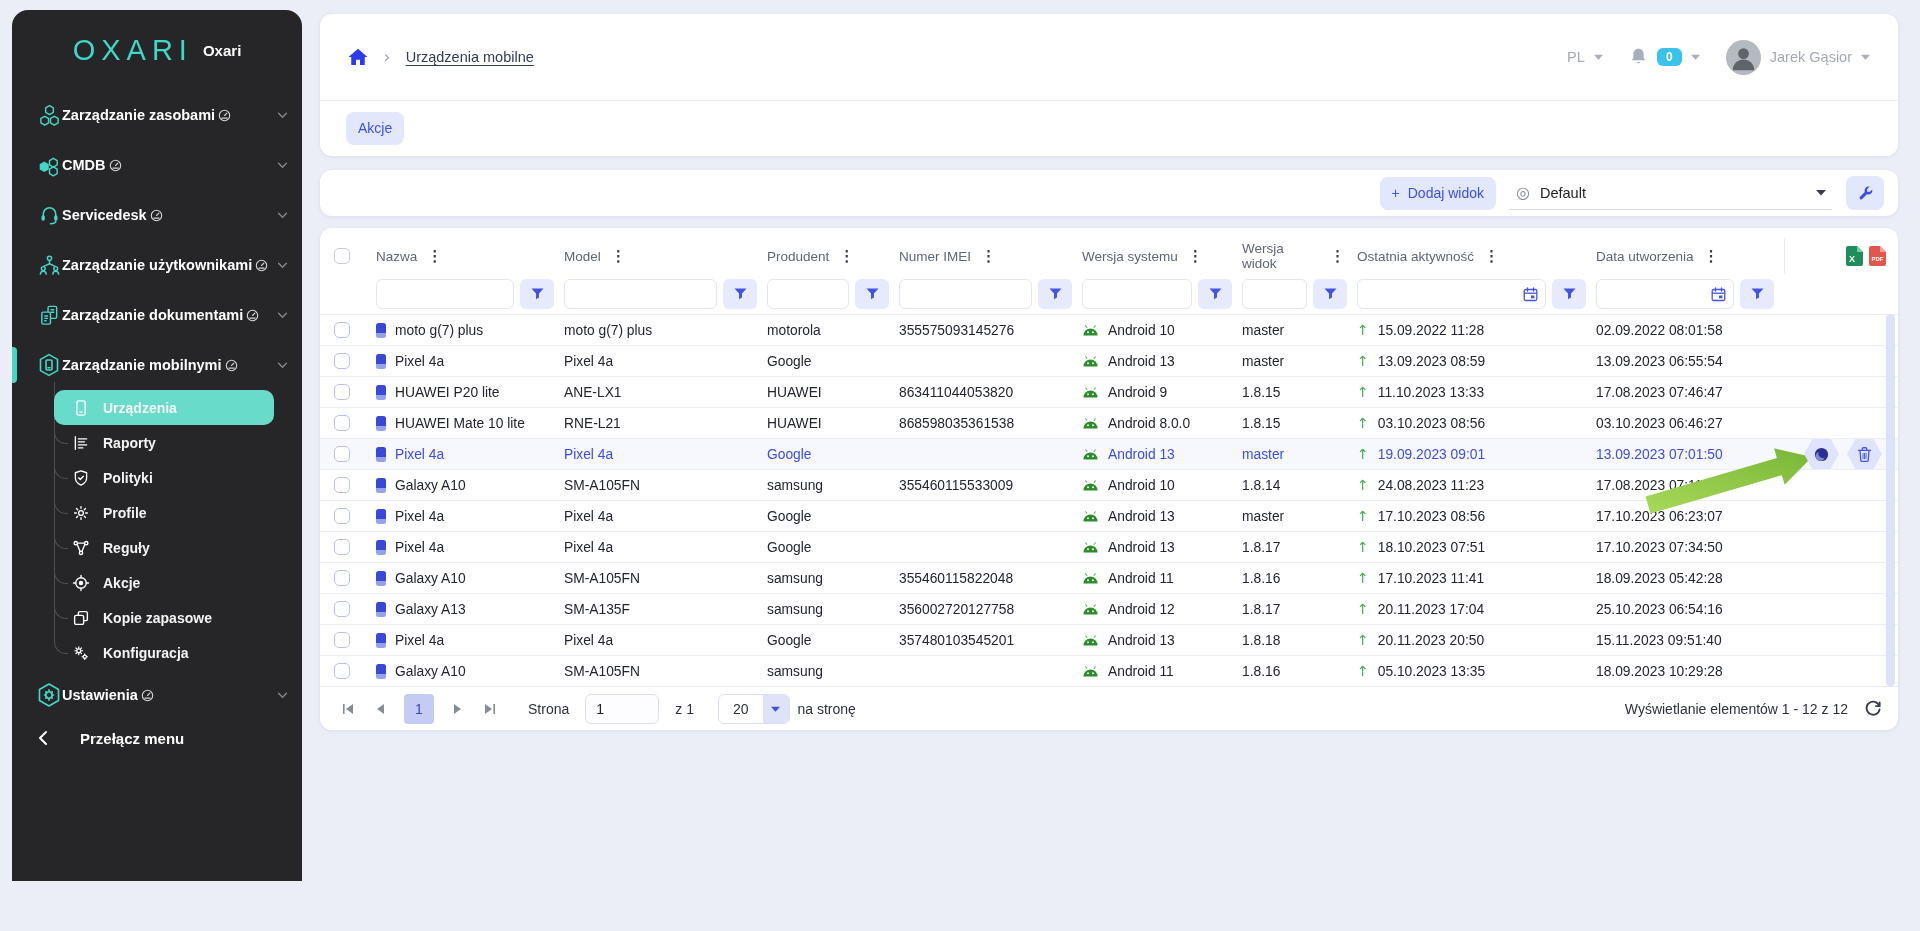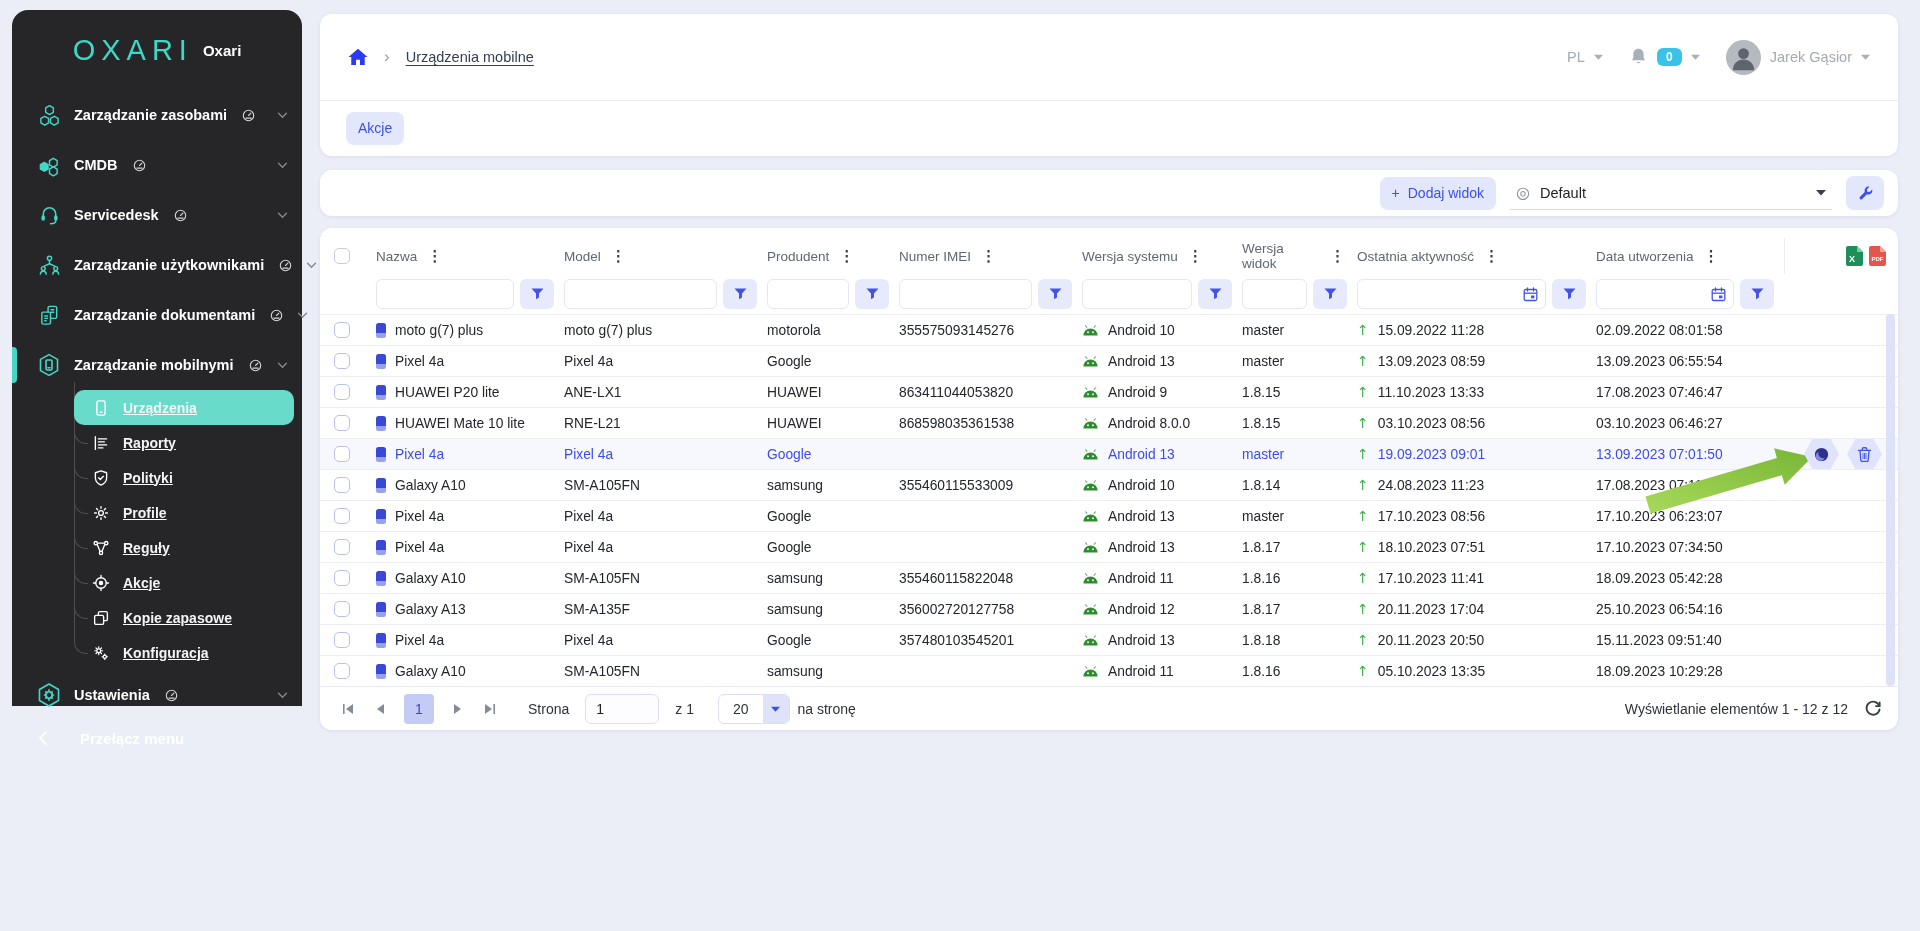--- a/index.html
+++ b/index.html
@@ -1,32 +1,32 @@
 <!DOCTYPE html>
 <html style="--accent-teal: #45d6c6; --accent-blue: #3c50e8; --android-green: #2e8b2e; --arrow-green: #8dc63f; --badge-cyan: #3ac3e8; --excel-green: #1e8e5a; --pdf-red: #e2574c;"><head>
 <meta charset="utf-8">
 <style>
   * { margin:0; padding:0; box-sizing:border-box; }
   html,body { width:1920px; height:931px; }
   body { position:relative; background:#ebedf7; font-family:"Liberation Sans",sans-serif; overflow:hidden; color:#23262e; }
 
   
-  .sidebar { position:absolute; left:12px; top:10px; width:290px; height:696px;
+  .sidebar { position:absolute; left:12px; top:10px; width:290px; height:871px;
              background:#262628; border-radius:16px 16px 0 0; color:#fff; }
   .logo-row { height:80px; display:flex; align-items:center; justify-content:center; gap:10px; }
   .logo { color:#3ed8c6; font-size:29px; font-weight:500; letter-spacing:6px; }
   .logo-sub { color:#fff; font-weight:700; font-size:15px; }
-  .side-item { height:50px; display:flex; align-items:center; gap:12px; padding:0 14px 0 24px;
+  .side-item { height:50px; display:flex; align-items:center; gap:0; padding:0 14px 0 24px;
                position:relative; font-weight:700; font-size:14.5px; cursor:pointer; white-space:nowrap; }
   .side-item .icn { color:#45d6c6; width:26px; display:flex; justify-content:center; flex:0 0 auto; }
   .side-item .gauge { color:#d5d5d8; width:15px; margin-left:2px; }
   .side-item .chev { margin-left:auto; color:#87878c; width:12px; }
   .side-item.section-active::before { content:''; position:absolute; left:0; top:7px; width:5px; height:36px;
                background:#45d6c6; border-radius:0 4px 4px 0; }
-  .submenu { position:relative; margin-left:62px; width:220px;text-decoration:underline; }
+  .submenu { position:relative; margin-left:42px; width:220px; }
   .submenu::before { content:''; position:absolute; left:0; top:-8px; height:calc(100% - 26px); width:1px; background:#4e4e52; }
   .sub-item { height:35px; display:flex; align-items:center; gap:12px; padding-left:17px;
               position:relative; font-weight:700; font-size:14px; color:#f4f4f5; cursor:pointer; }
   .sub-item::before { content:''; position:absolute; left:0; top:calc(50% - 21px); width:13px; height:21px;
               border-left:1px solid #4e4e52; border-bottom:1px solid #4e4e52; border-bottom-left-radius:12px; }
   .sub-item .icn { color:#fff; width:20px; display:flex; justify-content:center; }
   .sub-item.active { background:#69dbca; border-radius:10px; }
   .sub-item.active::before { display:none; }
   .toggle-row { position:absolute; left:0; right:0; top:706px; height:44px; display:flex; align-items:center;
                 gap:32px; padding:0 26px; font-weight:700; font-size:15px; cursor:pointer; }

